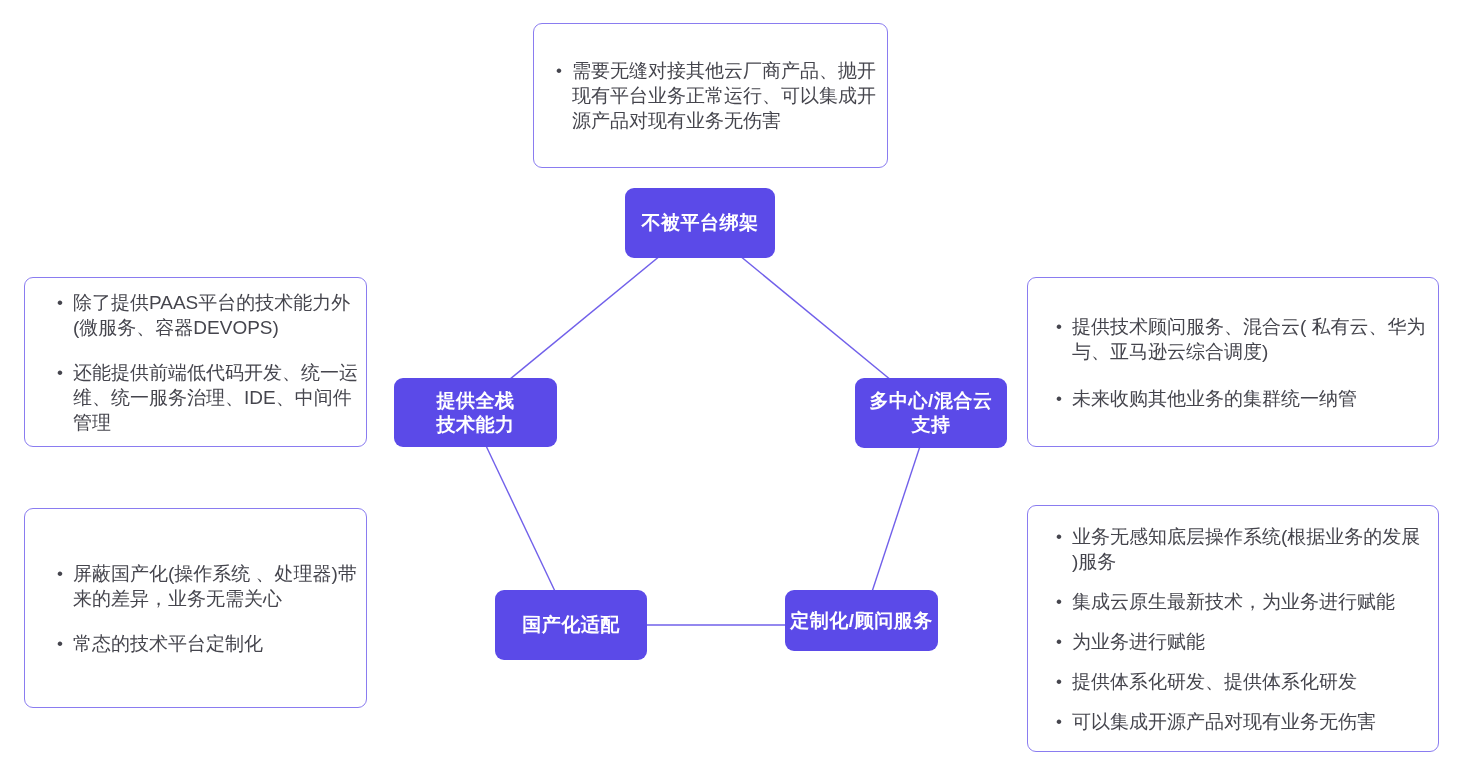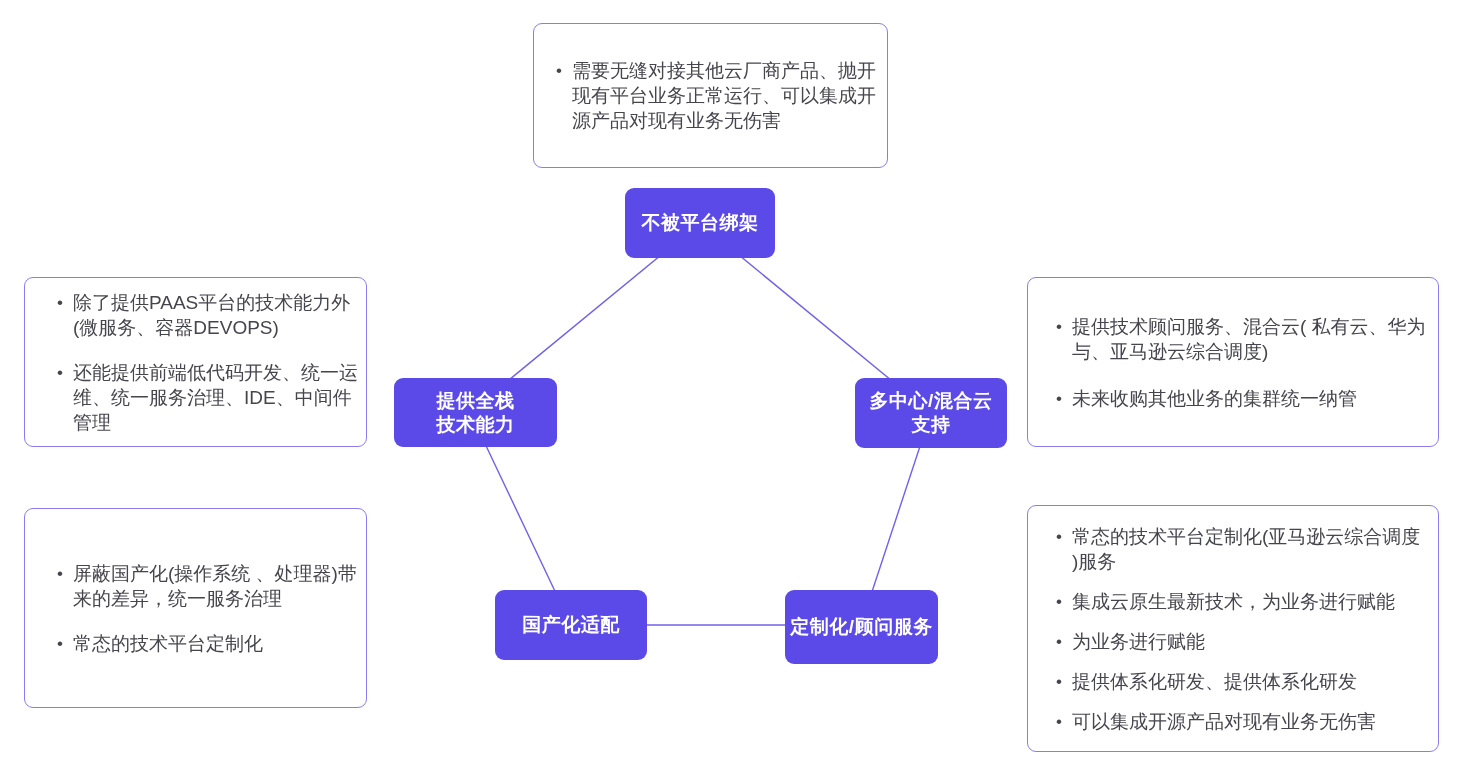--- a/index.html
+++ b/index.html
@@ -30,21 +30,21 @@
     border-radius: 9px;
     display: flex; flex-direction: column; align-items: center; justify-content: center;
     font-weight: bold; font-size: 19px; line-height: 1.26;
     text-align: center; letter-spacing: 0.5px;
     cursor: default;
   }
   .node-top          { left: 625px; top: 188px; width: 150px; height: 70px; }
   .node-left         { left: 394px; top: 378px; width: 163px; height: 69px; }
   .node-right        { left: 855px; top: 378px; width: 152px; height: 70px; }
   .node-bottom-left  { left: 495px; top: 590px; width: 152px; height: 70px; }
-  .node-bottom-right { left: 785px; top: 590px; width: 153px; height: 74px; }
+  .node-bottom-right { left: 785px; top: 590px; width: 153px; height: 61px; }
 
   
   .note {
     position: absolute; z-index: 2;
     background: var(--box-background);
     border: 1.5px solid var(--box-border);
     border-radius: 9px;
     display: flex; flex-direction: column; justify-content: center;
     color: var(--bullet-text);
     font-size: 19px; line-height: 25px;
@@ -89,21 +89,21 @@
     </div>
     <div class="bullet">
       <span class="marker">•</span>
       <span class="bullet-text">还能提供前端低代码开发、统一运维、统一服务治理、IDE、中间件管理</span>
     </div>
   </div>
 
   <div class="note note-left-lower">
     <div class="bullet">
       <span class="marker">•</span>
-      <span class="bullet-text">屏蔽国产化(操作系统 、处理器)带来的差异，统一服务治理</span>
+      <span class="bullet-text">屏蔽国产化(操作系统 、处理器)带来的差异，业务无需关心</span>
     </div>
     <div class="bullet">
       <span class="marker">•</span>
       <span class="bullet-text">常态的技术平台定制化</span>
     </div>
   </div>
 
   <div class="note note-right-upper">
     <div class="bullet">
       <span class="marker">•</span>
@@ -111,21 +111,21 @@
     </div>
     <div class="bullet">
       <span class="marker">•</span>
       <span class="bullet-text">未来收购其他业务的集群统一纳管</span>
     </div>
   </div>
 
   <div class="note note-right-lower">
     <div class="bullet">
       <span class="marker">•</span>
-      <span class="bullet-text">常态的技术平台定制化(亚马逊云综合调度 )服务</span>
+      <span class="bullet-text">业务无感知底层操作系统(根据业务的发展 )服务</span>
     </div>
     <div class="bullet">
       <span class="marker">•</span>
       <span class="bullet-text">集成云原生最新技术，为业务进行赋能</span>
     </div>
     <div class="bullet">
       <span class="marker">•</span>
       <span class="bullet-text">为业务进行赋能</span>
     </div>
     <div class="bullet">

